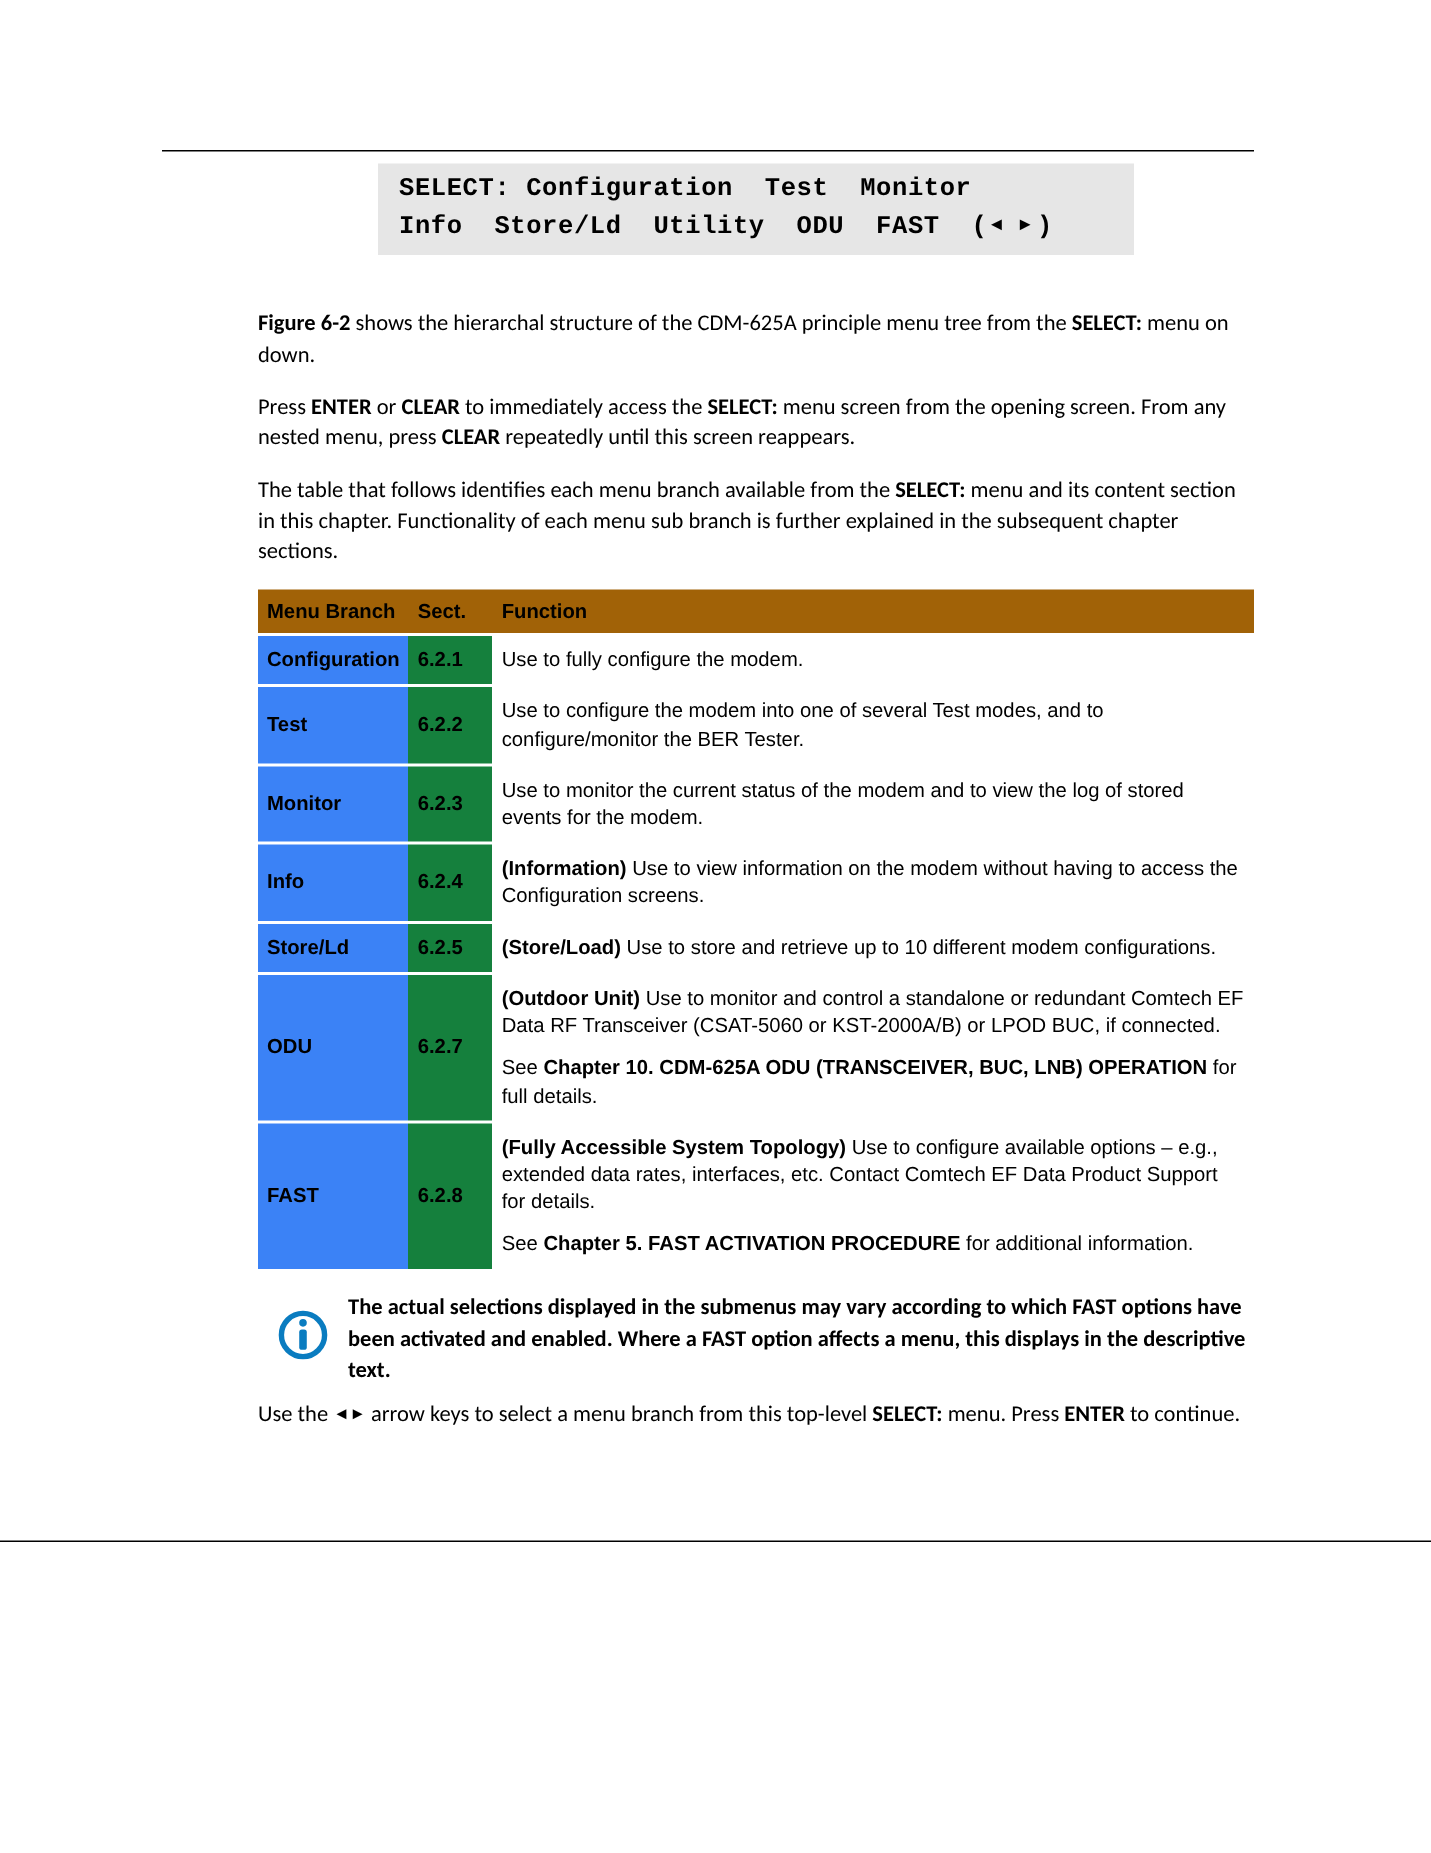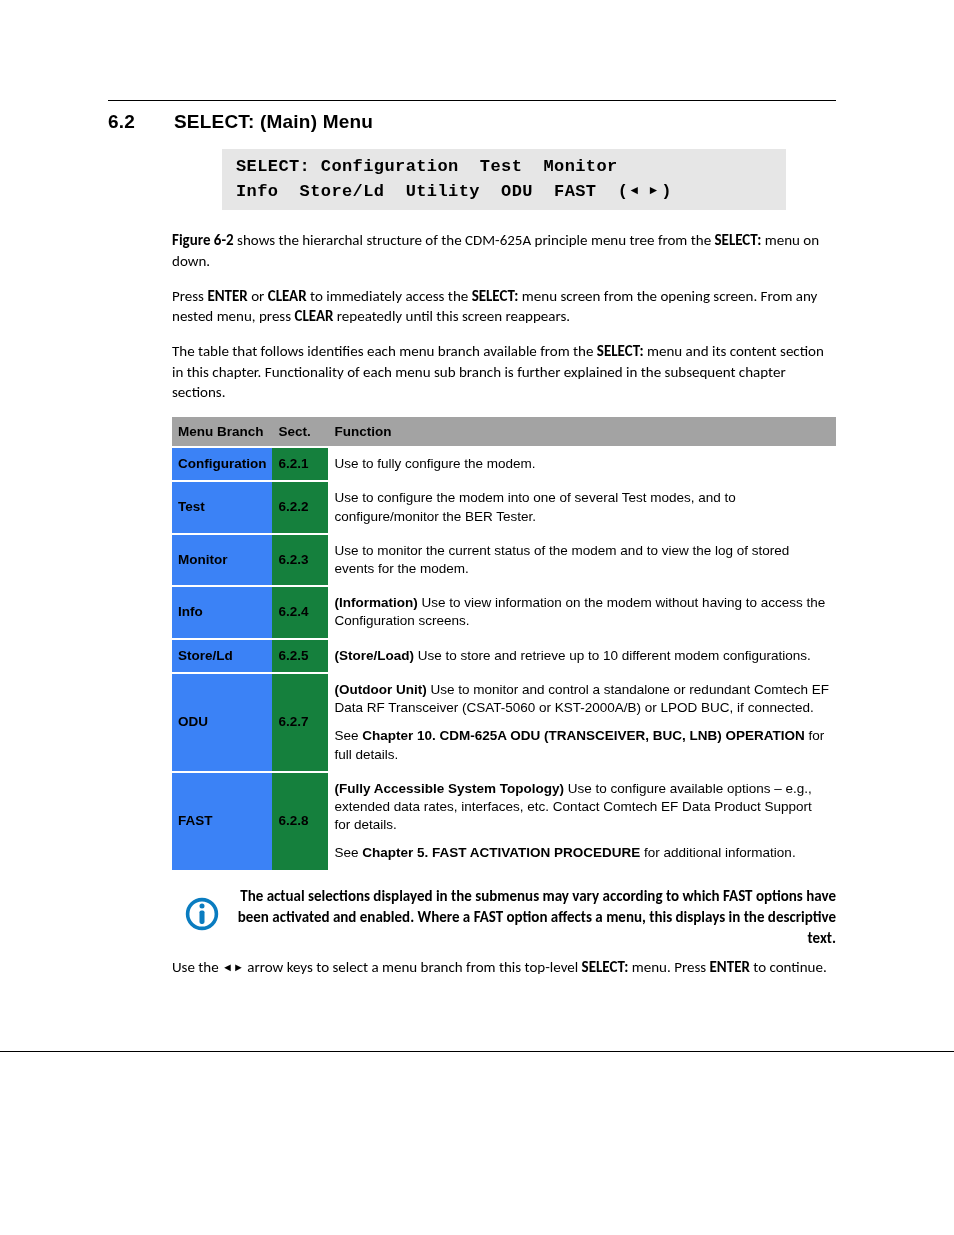--- a/index.html
+++ b/index.html
@@ -28,69 +28,66 @@
     letter-spacing: 0.2px;
   }
   .section-heading .num { display:inline-block; width:66px; }
   .lcd {
     background: #e6e6e6;
     font-family: "Courier New", monospace;
     font-weight: bold;
     font-size: 17px;
     line-height: 1.45;
     padding: 6px 14px 6px 14px;
-    width: 564px;
-    margin: 0 auto 20px auto;
+    width: 504px;
+    margin: 0 auto 36px auto;
     white-space: pre;
     letter-spacing: 0.4px;
   }
   .lcd .arrows { font-family: Arial, sans-serif; font-size: 12px; vertical-align: 2px; letter-spacing: 2px;}
   p { margin: 0 0 14px 0; line-height: 1.38; }
   .content { padding-left: 64px; }
   .strong { font-weight: bold; }
   table.menu {
     border-collapse: collapse;
     width: 100%;
     font-family: Arial, Helvetica, sans-serif;
     font-size: 13.5px;
     margin-top: 8px;
     margin-bottom: 14px;
   }
   table.menu th {
-    background: #a3a3a3;
+    background: #a16207;
     text-align: left;
     font-weight: bold;
     padding: 7px 6px;
     border-bottom: 2px solid #fff;
   }
   table.menu td {
     padding: 7px 6px;
     vertical-align: middle;
     border-bottom: 2px solid #fff;
     line-height: 1.35;
   }
   table.menu td.branch { background:#3b82f6; font-weight:bold; width:100px; }
   table.menu td.sect { background:#15803d; font-weight:bold; width:56px; }
   table.menu th.branch { width:100px; }
   table.menu th.sect { width:56px; }
   .note-row { display:flex; align-items:flex-start; margin-bottom:8px; }
   .note-icon { width:60px; flex:none; padding-top:10px; text-align:center; }
   .note-icon svg { width:36px; height:36px; }
-  .note-text { font-weight:bold; line-height:1.4;text-align:right; }
+  .note-text { font-weight:bold; line-height:1.4; }
   .tri { font-family: Arial, sans-serif; font-size: 11px; vertical-align: 1px; }
 </style>
 </head>
 <body>
 
 <div class="page">
   <hr class="hr-top">
 
-  <div class="section-heading">
-    <span class="num">6.2</span><span>SELECT: (Main) Menu</span>
-  </div>
 
   <div class="content">
 
     <div class="lcd"><span>SELECT: Configuration  Test  Monitor</span>
 <span>Info  Store/Ld  Utility  ODU  FAST  (</span><span class="arrows">◄ ►</span><span>)</span></div>
 
     <p>
       <span class="strong">Figure 6-2</span><span> shows the hierarchal structure of the CDM-625A principle menu tree from the </span><span class="strong">SELECT:</span><span> menu on down.</span>
     </p>
 

